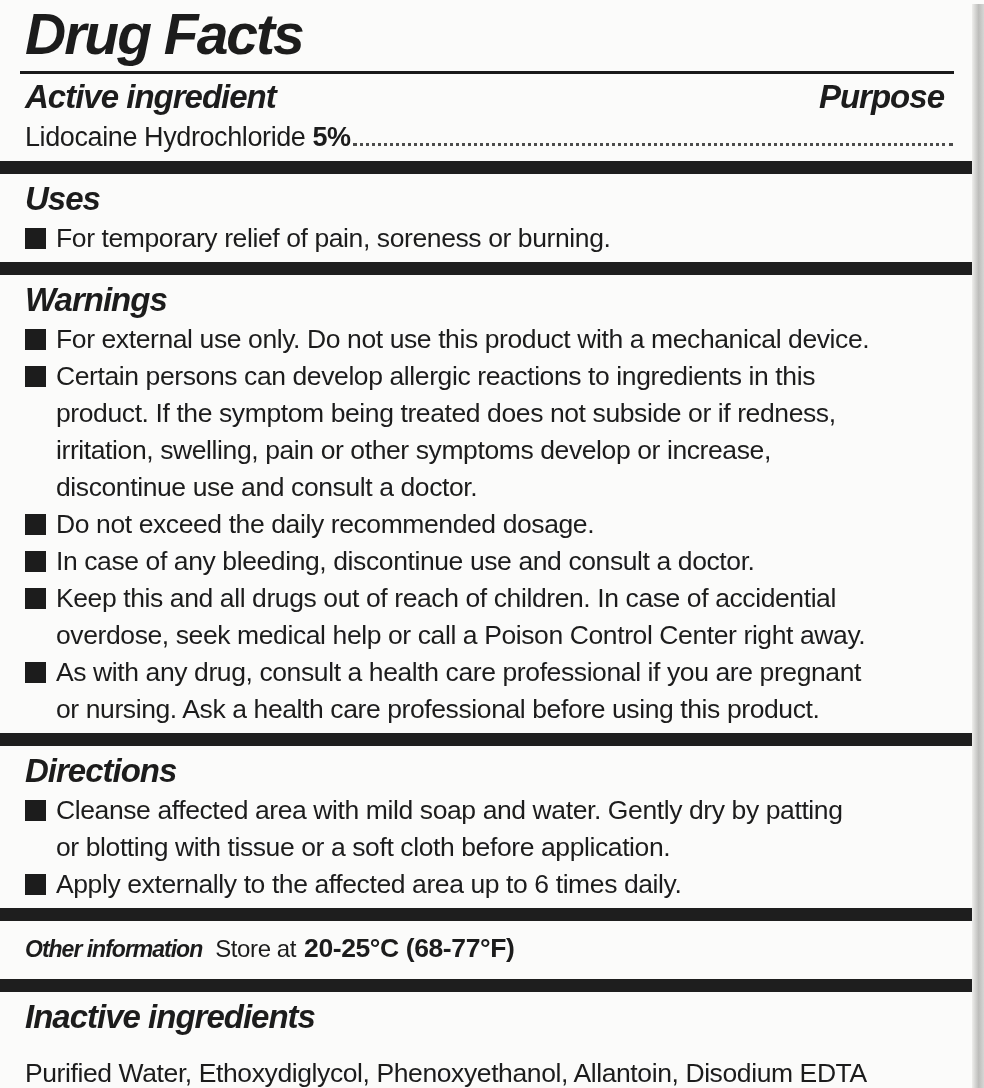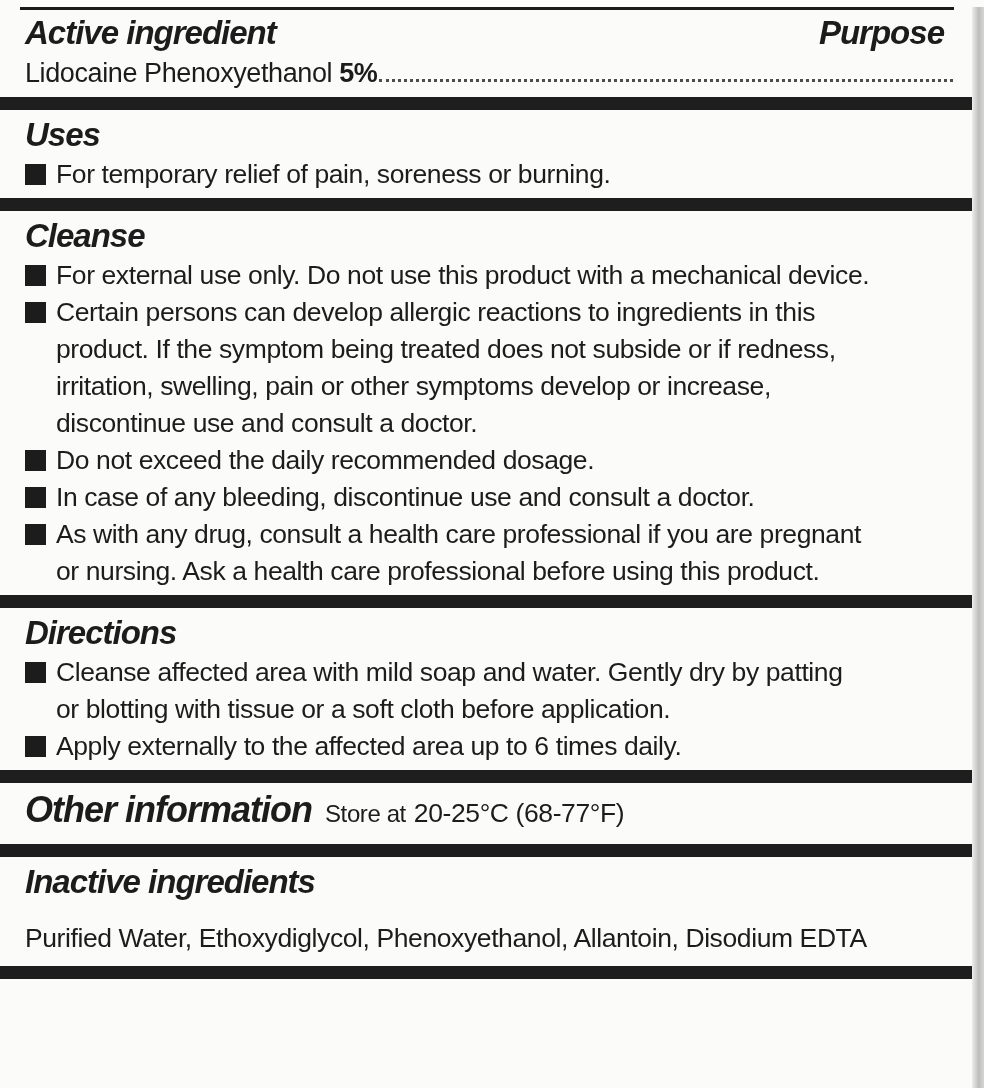--- a/index.html
+++ b/index.html
@@ -80,85 +80,91 @@
     font-size: 26.5px; line-height: 37px;
     letter-spacing: -0.4px;
   }
 
   .other-row {
     margin: 8px 26px 8px 25px;
     line-height: 38px;
     white-space: nowrap;
   }
   .other-heading {
-    font-size: 36px; font-weight: bold; font-style: italic;
+    font-size: 23px; font-weight: bold; font-style: italic;
     letter-spacing: -1px; margin-right: 13px;
   }
   .other-prefix { font-size: 24px; letter-spacing: -0.4px; margin-right: 8px; }
-  .other-value  { font-size: 26.5px; letter-spacing: -0.4px; font-weight: 400; }
+  .other-value  { font-size: 26.5px; letter-spacing: -0.4px; font-weight: 700; }
 
   .inactive-line {
     margin: 20px 0 0 25px;
     font-size: 26.5px; line-height: 37px;
     letter-spacing: -0.4px;
     white-space: nowrap; overflow: hidden;
   }
   .bottom-bar { margin-top: 9px; }
 </style>
 </head>
 <body>
 
 <div class="label">
   <div class="edge-strip"></div>
 
+  <div class="title">Drug Facts</div>
   <div class="rule"></div>
 
   <div class="head-row">
     <span>Active ingredient</span>
     <span>Purpose</span>
   </div>
 
   <div class="ing-row">
-    <span>Lidocaine Phenoxyethanol</span>
+    <span>Lidocaine Hydrochloride</span>
     <span class="ing-strength">5%</span>
     <span class="leader"></span>
   </div>
 
   <div class="bar"></div>
 
   <div class="sec-heading">Uses</div>
   <div class="bullets">
     <div class="bullet">
       <span class="sq"></span>
       <span class="bt">For temporary relief of pain, soreness or burning.</span>
     </div>
   </div>
 
   <div class="bar"></div>
 
-  <div class="sec-heading">Cleanse</div>
+  <div class="sec-heading">Warnings</div>
   <div class="bullets">
     <div class="bullet">
       <span class="sq"></span>
       <span class="bt">For external use only. Do not use this product with a mechanical device.</span>
     </div>
     <div class="bullet">
       <span class="sq"></span>
       <span class="bt">Certain persons can develop allergic reactions to ingredients in this
 product. If the symptom being treated does not subside or if redness,
 irritation, swelling, pain or other symptoms develop or increase,
 discontinue use and consult a doctor.</span>
     </div>
     <div class="bullet">
       <span class="sq"></span>
       <span class="bt">Do not exceed the daily recommended dosage.</span>
     </div>
     <div class="bullet">
       <span class="sq"></span>
       <span class="bt">In case of any bleeding, discontinue use and consult a doctor.</span>
+    </div>
+    <div class="bullet">
+      <span class="sq"></span>
+      <span class="bt">Keep this and all drugs out of reach of children. In case of accidential
+overdose, seek medical help or call a Poison Control Center right away.</span>
     </div>
     <div class="bullet">
       <span class="sq"></span>
       <span class="bt">As with any drug, consult a health care professional if you are pregnant
 or nursing. Ask a health care professional before using this product.</span>
     </div>
   </div>
 
   <div class="bar"></div>
 

